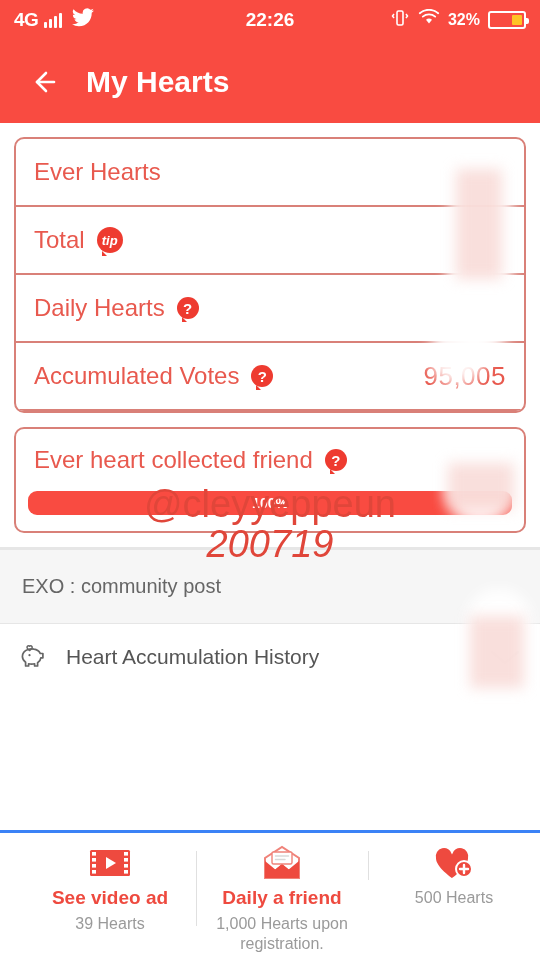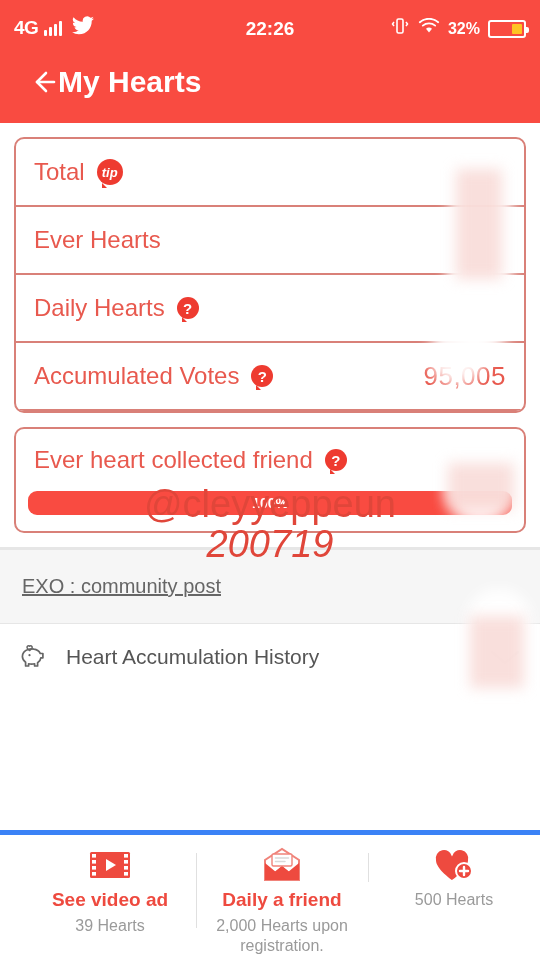--- a/index.html
+++ b/index.html
@@ -7,21 +7,21 @@
     width:540px; height:960px;
     font-family:"Liberation Sans", sans-serif;
     background:#ffffff;
     overflow:hidden;
   }
   .screen { position:relative; width:540px; height:960px; background:#fff; }
 
   
   .statusbar {
     height:40px; background:#f94b41; color:#fff;
-    display:flex; align-items:flex-end; padding:0 14px;
+    display:flex; align-items:center; padding:0 14px;
     font-size:19px; font-weight:bold; position:relative;
   }
   .sb-left { display:flex; align-items:center; gap:6px; }
   .sb-4g { font-size:19px; font-weight:bold; letter-spacing:-0.5px; }
   .sig { display:flex; align-items:flex-end; gap:2px; height:16px; }
   .sig i { display:block; width:3px; background:#fff; border-radius:1px; }
   .sig i:nth-child(1){height:6px;} .sig i:nth-child(2){height:9px;}
   .sig i:nth-child(3){height:12px;} .sig i:nth-child(4){height:15px;}
   .sb-time {
     position:absolute; left:0; right:0; text-align:center;
@@ -38,21 +38,21 @@
   }
   .batt::after {
     content:''; position:absolute; right:-5px; top:5px;
     width:3px; height:6px; background:#fff; border-radius:0 2px 2px 0;
   }
   .batt-fill { height:100%; background:#ffc324; border-radius:1px; margin-left:auto; }
 
   
   .appbar {
     height:83px; background:#f94b41; display:flex; align-items:center;
-    padding-left:28px; 
+    padding-left:28px; gap:28px;
   }
   .back-arrow { width:30px; height:30px; cursor:pointer; }
   .appbar-title { color:#fff; font-size:30px; font-weight:bold; }
 
   
   .card {
     margin:14px 14px 0 14px; border:2px solid #d98078;
     border-radius:10px; background:#fff; overflow:hidden;
     position:relative;
   }
@@ -97,27 +97,27 @@
   .hist-row {
     height:66px; display:flex; align-items:center; padding:0 18px;
     background:#fff; cursor:pointer;
   }
   .hist-icon { width:32px; height:32px; flex:none; margin-right:16px; }
   .hist-label { font-size:21px; color:#555; }
   .chev { margin-left:auto; width:34px; height:20px; }
   .hist-item {
     height:75px; display:flex; align-items:center; padding:0 22px;
     background:#f6f6f6; border-top:1px solid #e6e6e6; border-bottom:1px solid #e6e6e6;
-    font-size:20px; color:#666;text-decoration:underline;
+    font-size:20px; color:#666;
   }
 
   
   .bottombar {
     position:absolute; left:0; right:0; bottom:0; height:130px;
-    background:#fff; border-top:5px solid #3b82f6;
+    background:#fff; border-top:3px solid #3b82f6;
     display:flex; align-items:flex-start; padding-top:10px;padding-left:24px;
   }
   .bb-item {
     flex:1; display:flex; flex-direction:column; align-items:center;
     position:relative; cursor:pointer; padding:0 4px;
   }
   .bb-item + .bb-item::before {
     content:''; position:absolute; left:0; top:8px; bottom:28px;
     width:1px; background:#e0e0e0;
   }
@@ -199,27 +199,27 @@
         <path d="M18 6 L9 15 L18 24" fill="none" stroke="#fff" stroke-width="2.6" stroke-linecap="round" stroke-linejoin="round"></path>
         <path d="M9 15 H26" fill="none" stroke="#fff" stroke-width="2.6" stroke-linecap="round"></path>
       </svg>
     </span>
     <span class="appbar-title">My Hearts</span>
   </div>
 
   <div class="card">
 
     <div class="row">
+      <span class="row-label">Ever Hearts</span>
+      <span class="row-value"></span>
+    </div>
+
+    <div class="row">
       <span class="row-label">Total</span>
       <span class="badge badge-tip">tip</span>
-      <span class="row-value"></span>
-    </div>
-
-    <div class="row">
-      <span class="row-label">Ever Hearts</span>
       <span class="row-value"></span>
     </div>
 
     <div class="row">
       <span class="row-label">Daily Hearts</span>
       <span class="badge badge-q">?</span>
       <span class="row-value"></span>
     </div>
 
     <div class="row">
@@ -310,21 +310,21 @@
           <path d="M6 33 L23 19 L40 33" fill="#ee4a3f"></path>
           <path d="M6 16 L23 30 L40 16 V33 H6 Z" fill="#ee4a3f"></path>
           <rect x="13" y="7" width="20" height="12" rx="1.5" fill="#fff" stroke="#f0837a" stroke-width="1.4"></rect>
           <g stroke="#d9d9d9" stroke-width="1.5" stroke-linecap="round">
             <path d="M16.5 11 H29.5"></path>
               <path d="M16.5 14.5 H26"></path>
           </g>
         </svg>
       </span>
       <span class="bb-title">Daily a friend</span>
-      <span class="bb-sub">2,000 Hearts upon registration.</span>
+      <span class="bb-sub">1,000 Hearts upon registration.</span>
     </div>
 
     <div class="bb-item">
       <span class="bb-icon">
         <svg width="46" height="36" viewBox="0 0 46 36">
           <path d="M21 33S5 22 5 13.2A7.6 7.6 0 0 1 21 9.4a7.6 7.6 0 0 1 16 3.8C37 22 21 33 21 33z" fill="#ee4a3f"></path>
           <circle cx="33" cy="24" r="8" fill="#ee4a3f" stroke="#fff" stroke-width="2"></circle>
           <path d="M33 20 V28 M29 24 H37" stroke="#fff" stroke-width="2.4" stroke-linecap="round"></path>
         </svg>
       </span>

